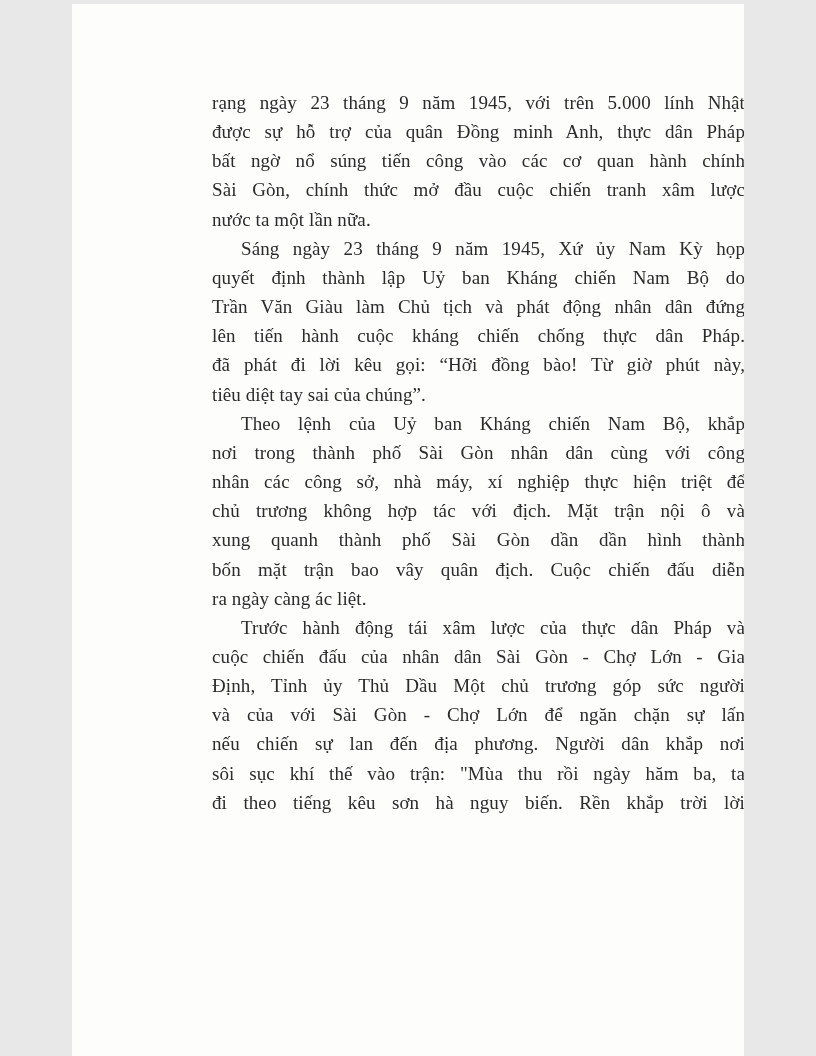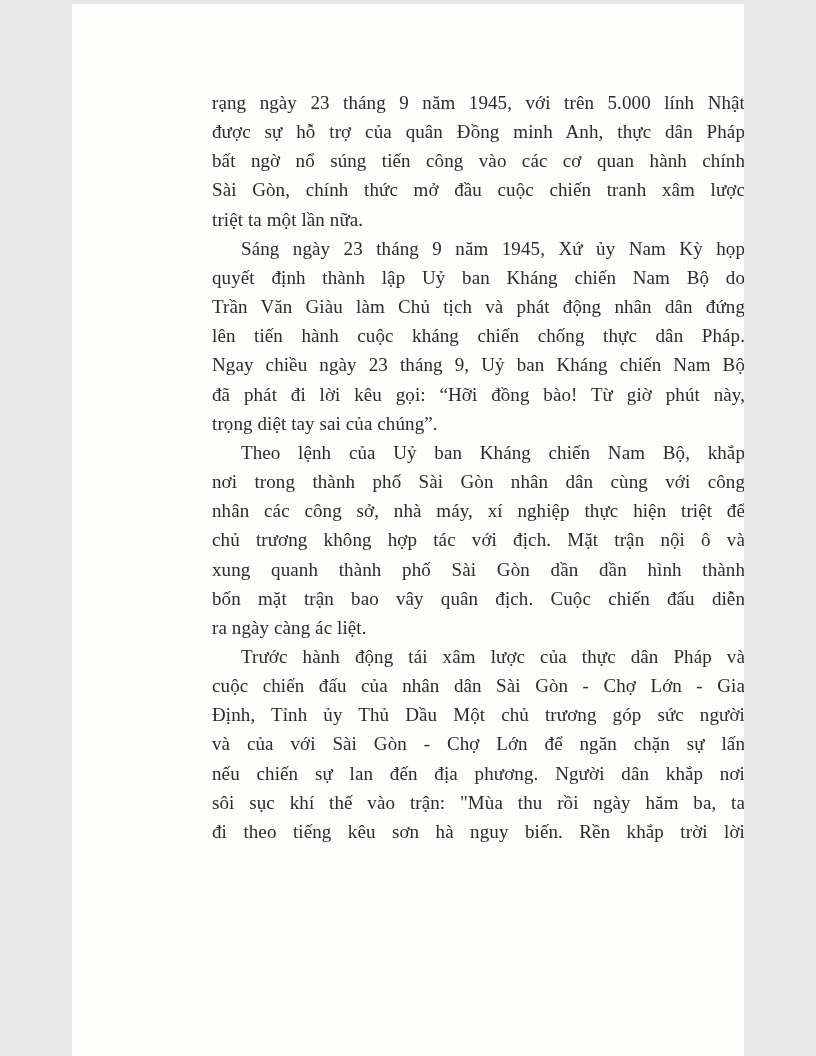--- a/index.html
+++ b/index.html
@@ -62,30 +62,29 @@
 </head>
 <body>
 
 <div class="book-page">
   <div class="page-text">
       <div class="para">
         <div class="line">rạng ngày 23 tháng 9 năm 1945, với trên 5.000 lính Nhật</div>
         <div class="line">được sự hỗ trợ của quân Đồng minh Anh, thực dân Pháp</div>
         <div class="line">bất ngờ nổ súng tiến công vào các cơ quan hành chính</div>
         <div class="line">Sài Gòn, chính thức mở đầu cuộc chiến tranh xâm lược</div>
-        <div class="line no-stretch">triệt ta một lần nữa.</div>
+        <div class="line no-stretch">nước ta một lần nữa.</div>
       </div>
       <div class="para indent">
         <div class="line">Sáng ngày 23 tháng 9 năm 1945, Xứ ủy Nam Kỳ họp</div>
         <div class="line">quyết định thành lập Uỷ ban Kháng chiến Nam Bộ do</div>
         <div class="line">Trần Văn Giàu làm Chủ tịch và phát động nhân dân đứng</div>
         <div class="line">lên tiến hành cuộc kháng chiến chống thực dân Pháp.</div>
-        <div class="line">Ngay chiều ngày 23 tháng 9, Uỷ ban Kháng chiến Nam Bộ</div>
         <div class="line">đã phát đi lời kêu gọi: “Hỡi đồng bào! Từ giờ phút này,</div>
-        <div class="line no-stretch">trọng diệt tay sai của chúng”.</div>
+        <div class="line no-stretch">tiêu diệt tay sai của chúng”.</div>
       </div>
       <div class="para indent">
         <div class="line">Theo lệnh của Uỷ ban Kháng chiến Nam Bộ, khắp</div>
         <div class="line">nơi trong thành phố Sài Gòn nhân dân cùng với công</div>
         <div class="line">nhân các công sở, nhà máy, xí nghiệp thực hiện triệt để</div>
         <div class="line">chủ trương không hợp tác với địch. Mặt trận nội ô và</div>
         <div class="line">xung quanh thành phố Sài Gòn dần dần hình thành</div>
         <div class="line">bốn mặt trận bao vây quân địch. Cuộc chiến đấu diễn</div>
         <div class="line no-stretch">ra ngày càng ác liệt.</div>
       </div>

